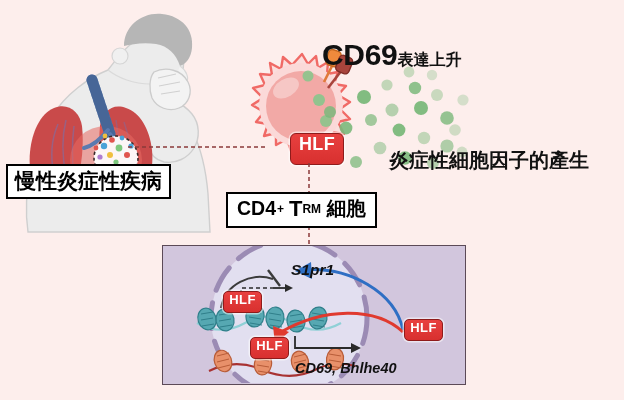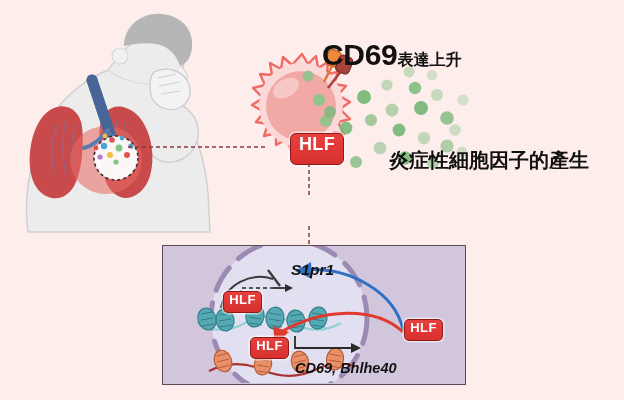--- a/index.html
+++ b/index.html
@@ -165,20 +165,23 @@
         <circle cx="21" cy="10" r="2.4" fill="#f0c040"></circle>
         <circle cx="47" cy="20" r="2.6" fill="#4aa3d8"></circle>
         <circle cx="12" cy="22" r="2.4" fill="#e0554f"></circle>
       </g>
   </svg>
 
   <svg class="abs" style="left:128px; top:138px;" width="140" height="18">
     <line x1="0" y1="9" x2="138" y2="9" stroke="#8b3a3a" stroke-width="1.6" stroke-dasharray="4 3"></line>
   </svg>
 
+  <div class="boxed-label" id="disease-label">
+    <span>慢性炎症性疾病</span>
+  </div>
 
   <svg class="abs" style="left:238px; top:48px;" width="130" height="140">
 
     <path d="M64 6
              L70 16 L78 8 L80 20 L90 14 L89 26 L100 24 L96 36 L108 38 L100 47
              L112 54 L102 61 L112 71 L100 74 L106 86 L94 84 L96 96 L85 90
              L83 102 L74 94 L68 105 L62 94 L53 103 L49 91 L38 97 L38 85
              L26 88 L30 76 L18 74 L26 64 L14 57 L25 50 L15 40 L27 37 L22 26
              L34 27 L32 15 L43 21 L45 9 L54 17 Z" fill="#fbdedd" stroke="#f06a66" stroke-width="2.4" stroke-linejoin="round"></path>
 
@@ -241,20 +244,27 @@
     <span>炎症性細胞因子的產生</span>
   </div>
 
   <svg class="abs" style="left:306px; top:163px;" width="6" height="32">
     <line x1="3" y1="0" x2="3" y2="32" stroke="#8b3a3a" stroke-width="1.5" stroke-dasharray="4 3"></line>
   </svg>
   <svg class="abs" style="left:306px; top:226px;" width="6" height="22">
     <line x1="3" y1="0" x2="3" y2="22" stroke="#8b3a3a" stroke-width="1.5" stroke-dasharray="4 3"></line>
   </svg>
 
+  <div class="boxed-label" id="trm-label">
+    <span>CD4</span>
+      <span class="sup">+</span>
+      <span class="tchar">T</span>
+      <span class="sub">RM</span>
+      <span class="cells">細胞</span>
+  </div>
 
   <div class="abs" id="nucleus-panel">
     <svg width="301" height="137">
 
       <circle cx="126" cy="72" r="78" fill="#e2dff0"></circle>
 
       <circle cx="126" cy="72" r="78" fill="none" stroke="#9b8bb4" stroke-width="5" stroke-dasharray="26 13" stroke-linecap="round"></circle>
 
       <g>
         <path d="M34 77 C50 86 66 86 82 77 C98 68 114 68 130 77 C146 86 162 86 178 77" fill="none" stroke="#8fd0d6" stroke-width="2.2"></path>

